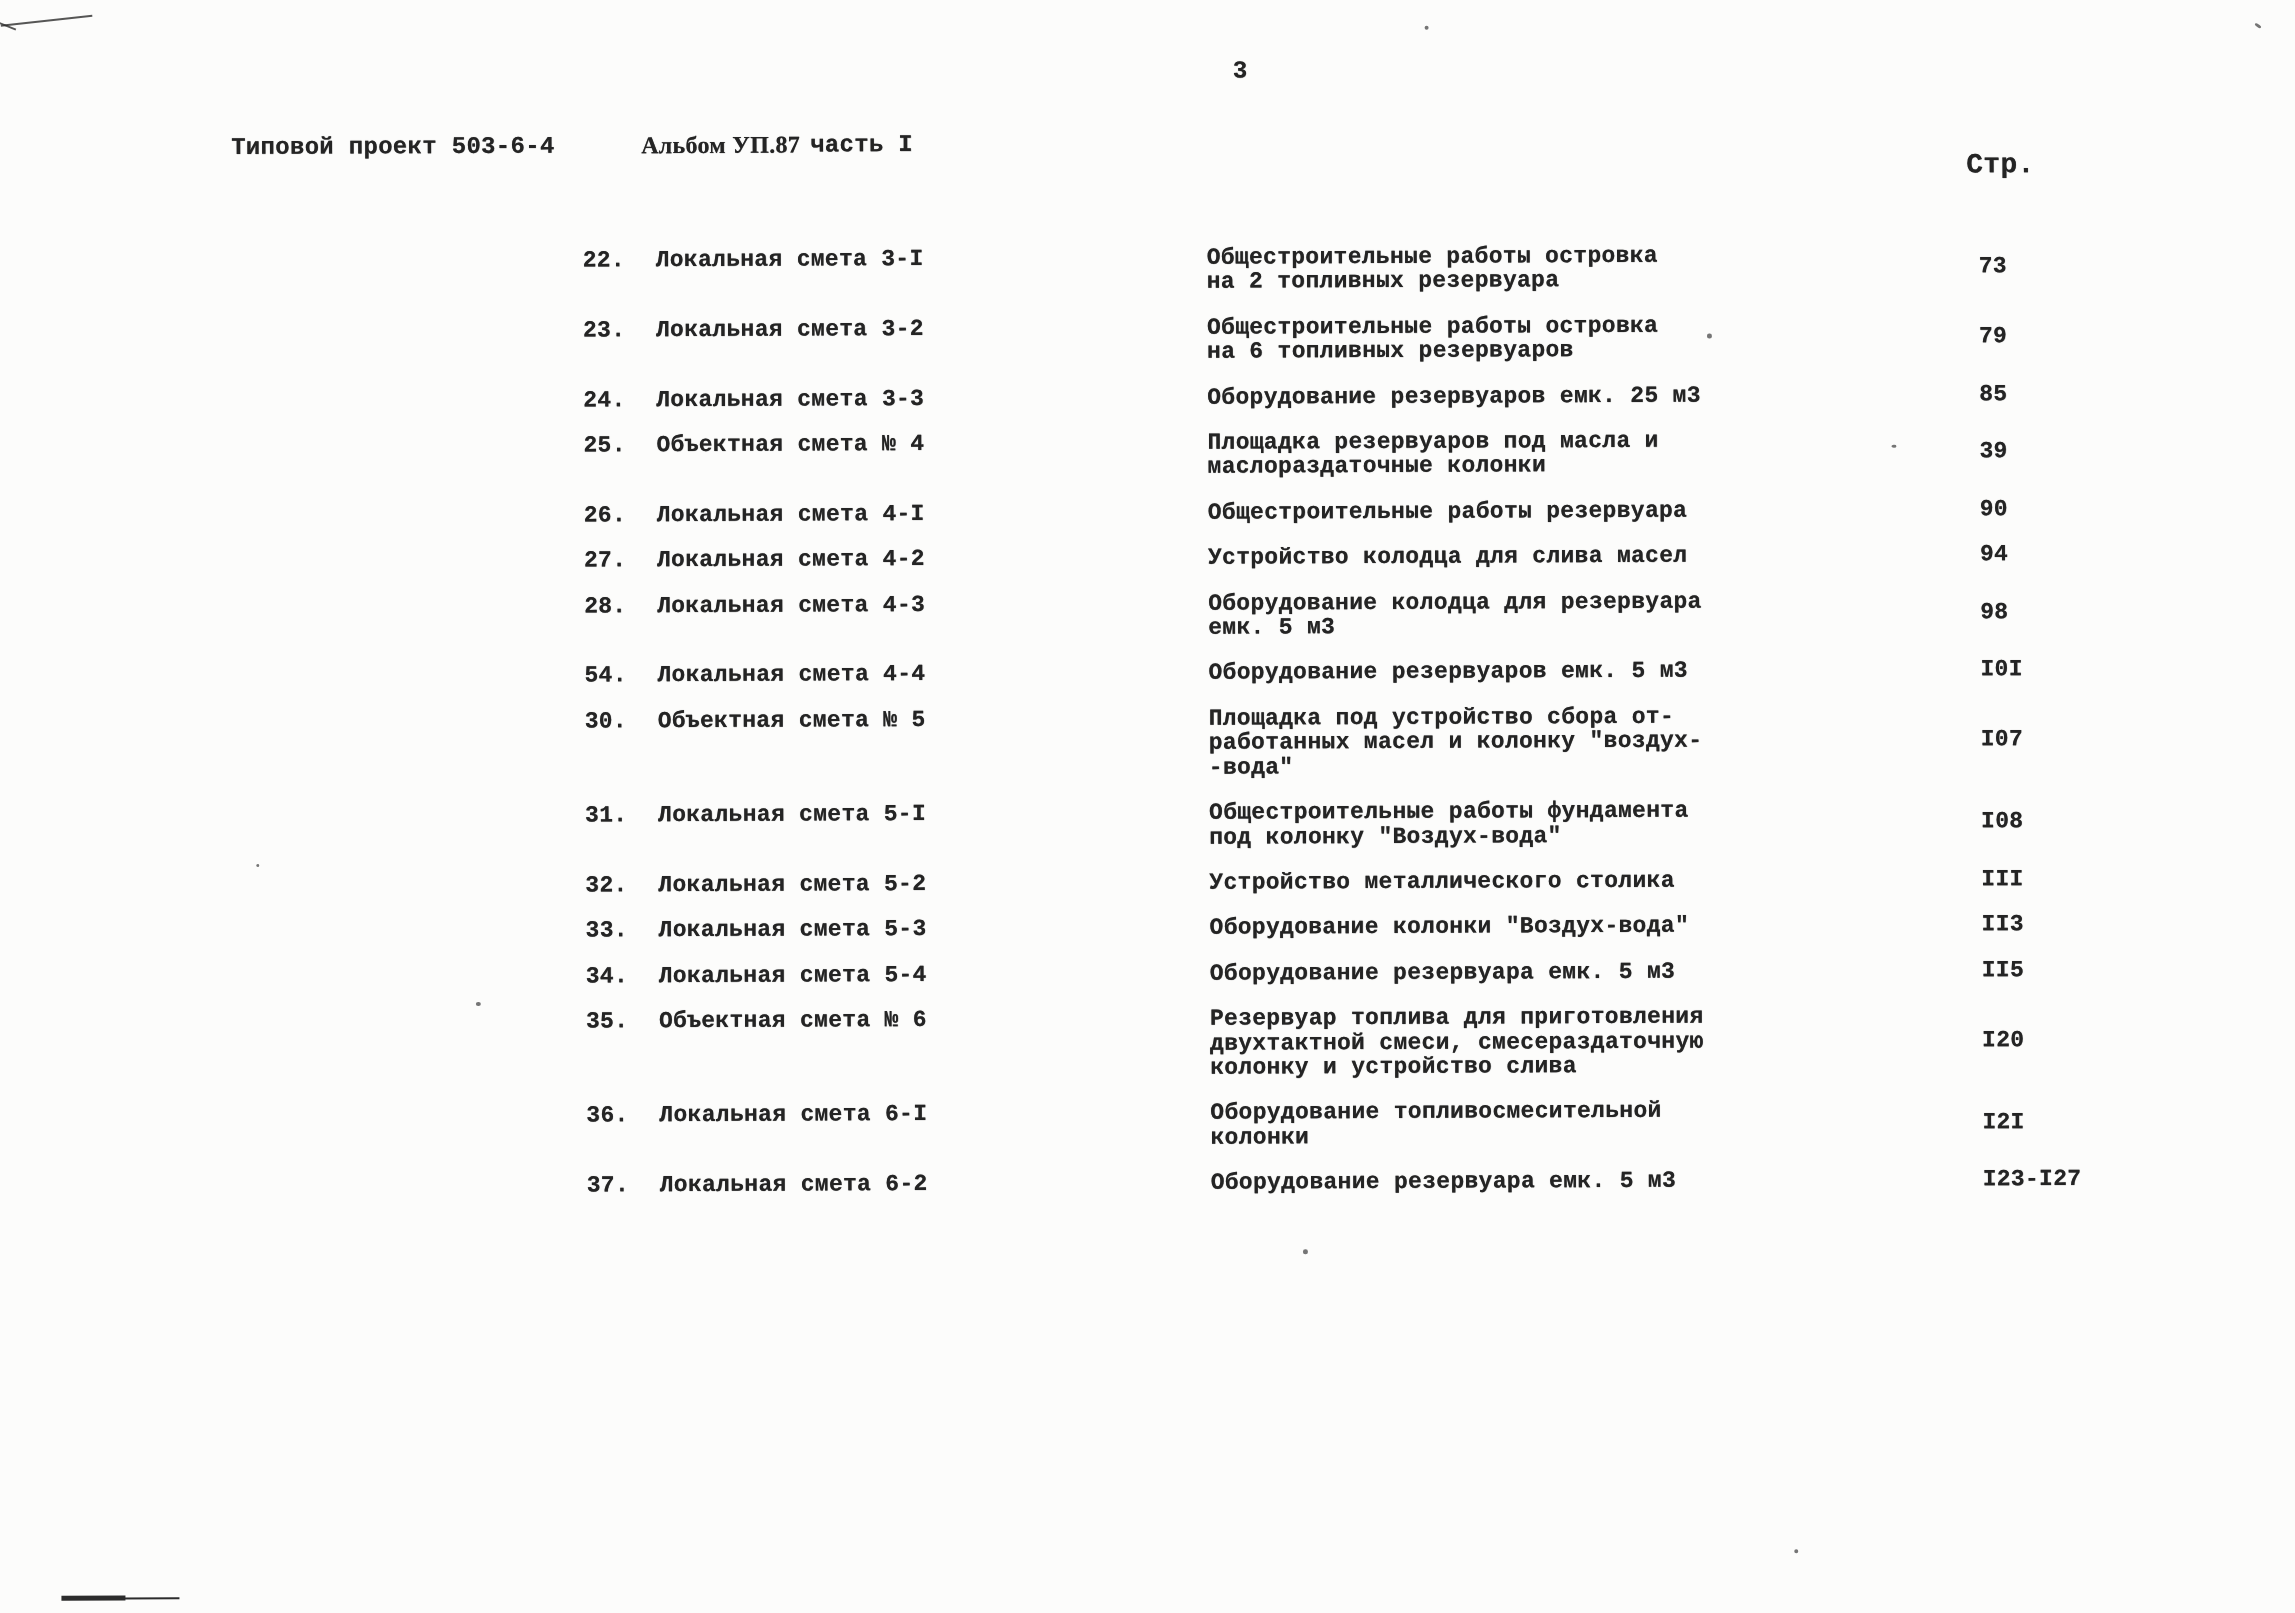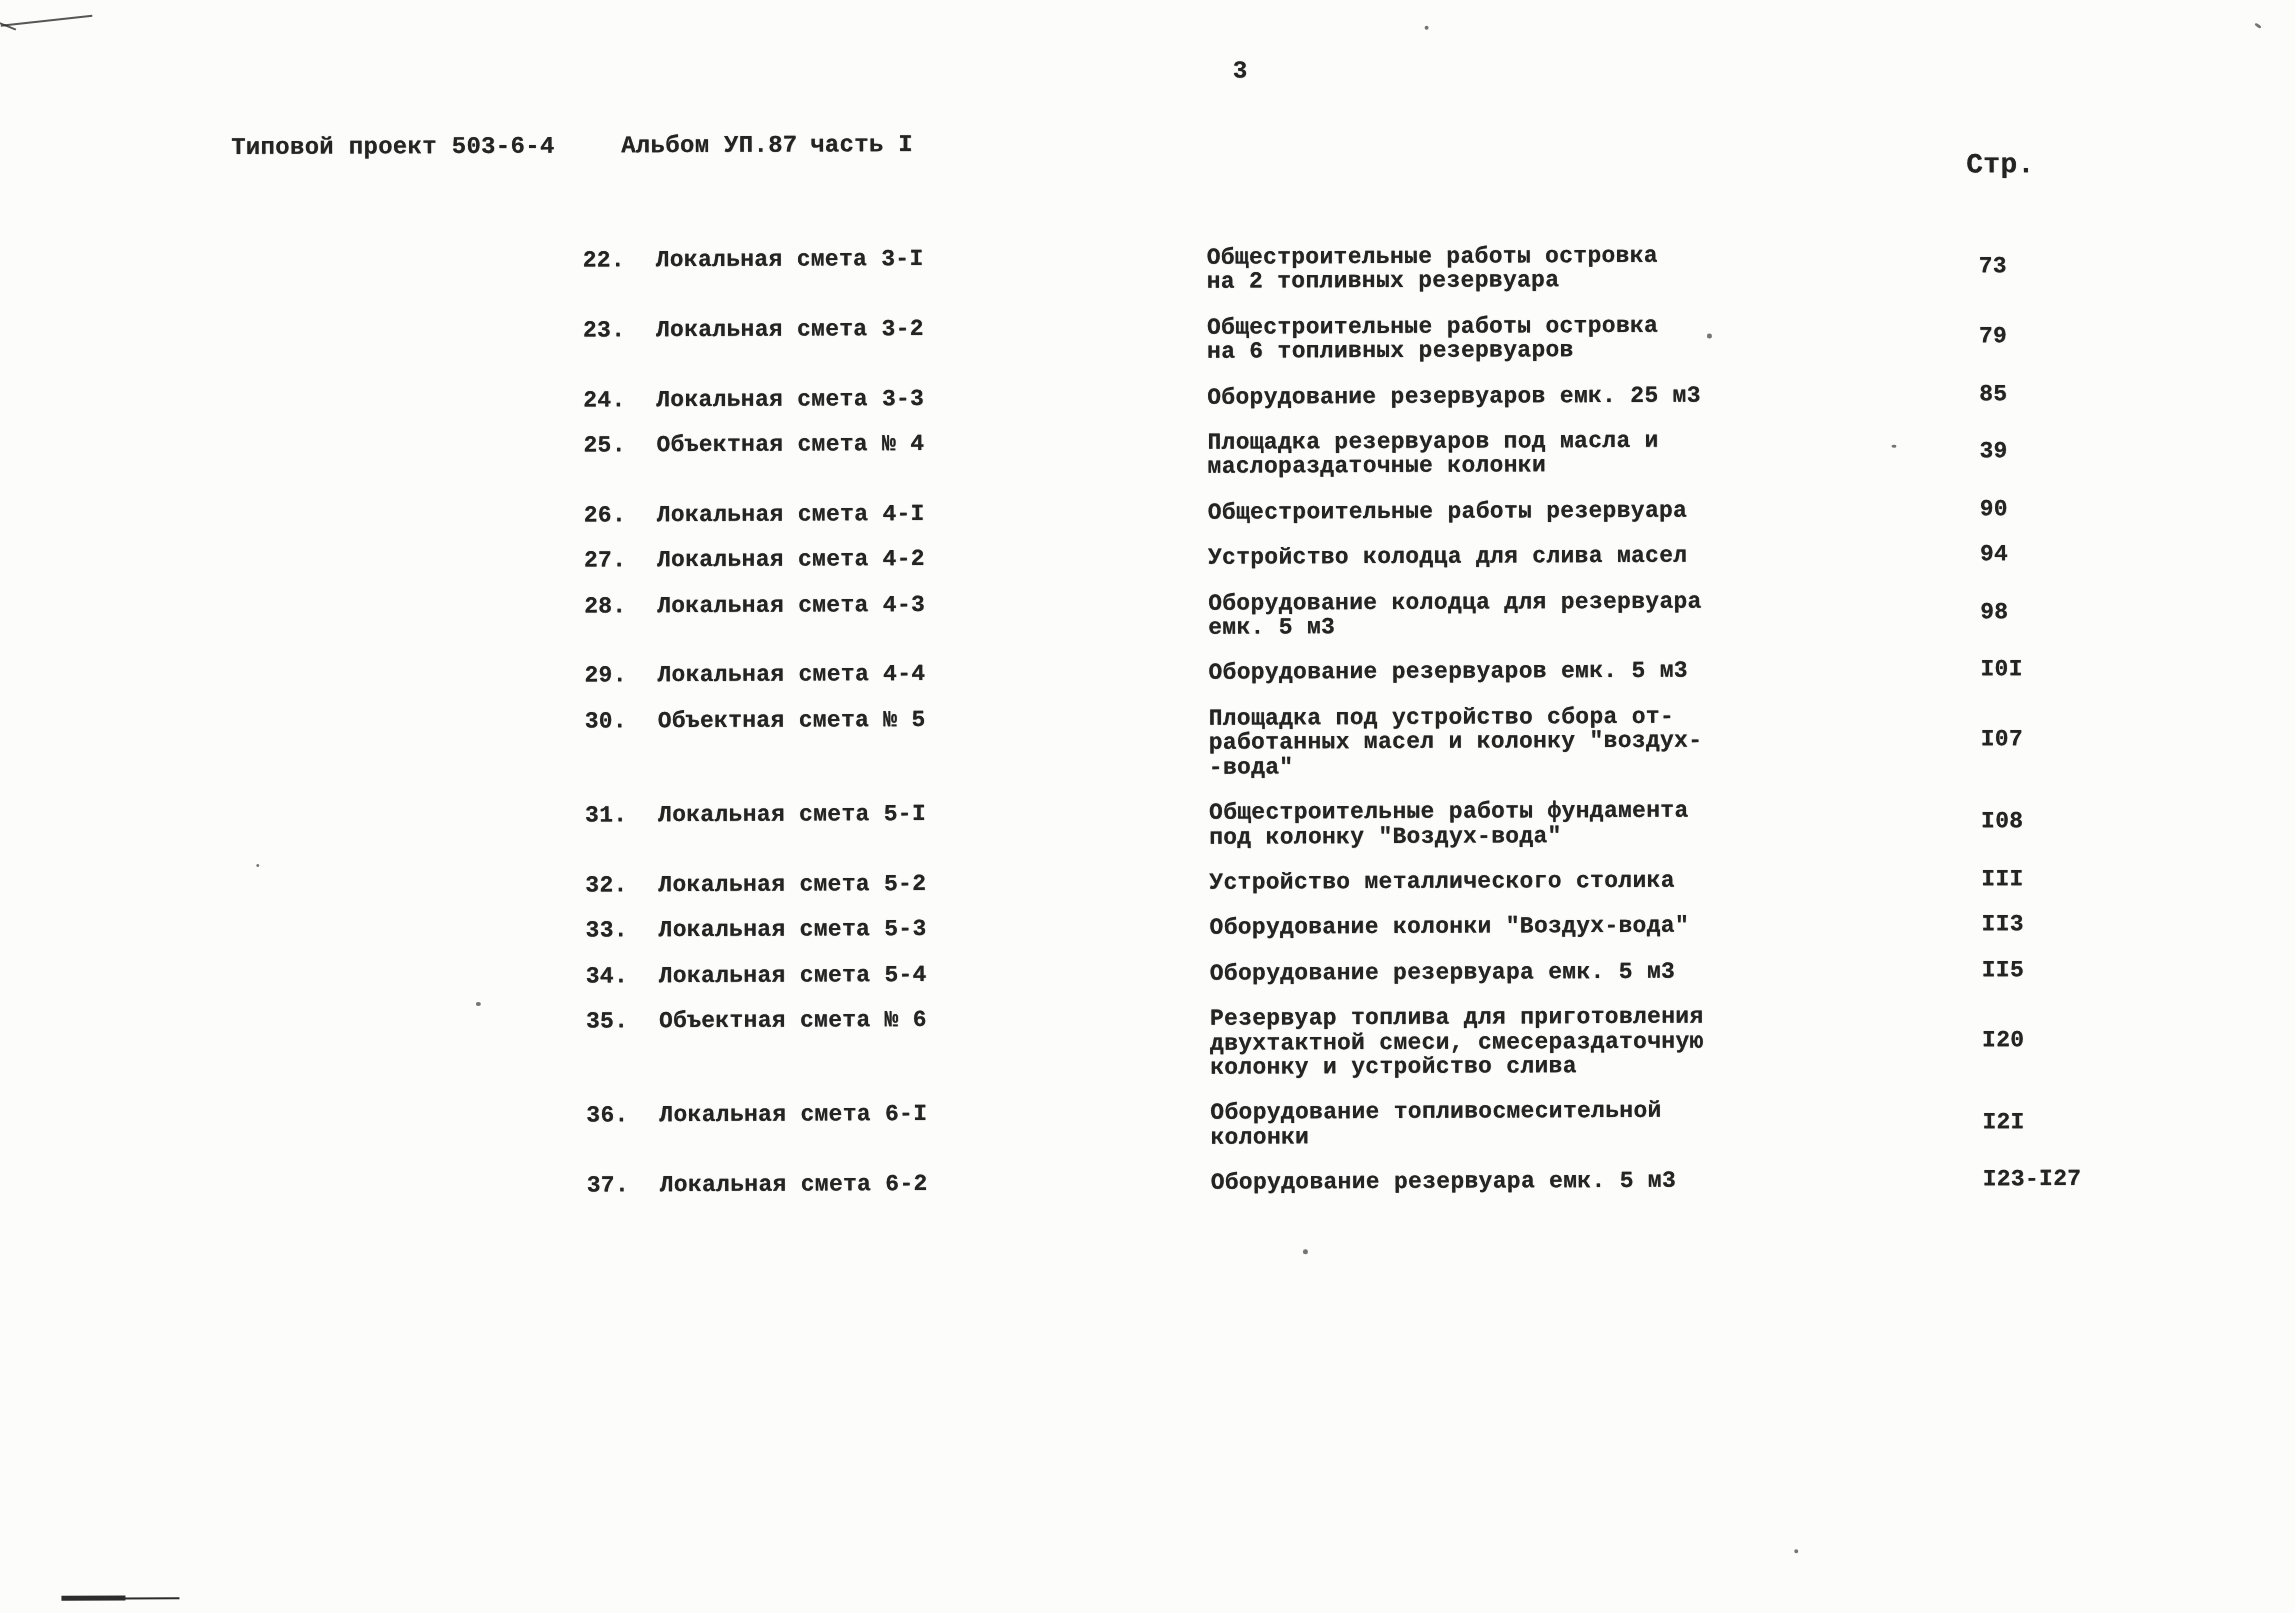--- a/index.html
+++ b/index.html
@@ -32,21 +32,21 @@
   .header-line {
     position: absolute;
     top: 130px;
     left: 0;
     width: 100%;
     height: 33px;
     font-size: 24px;
     white-space: nowrap;
   }
   .header-project { position: absolute; left: 234px; }
-  .header-album   { position: absolute; left: 624px; }
+  .header-album   { position: absolute; left: 644px; font-family: Liberation Serif, serif; }
   .header-part    { position: absolute; left: 813px; }
   .pages-col-header {
     position: absolute;
     left: 1969px;
     top: 153px;
     font-size: 28px;
   }
   .toc {
     position: absolute;
     left: 0;
@@ -146,21 +146,21 @@
 
       <div class="row">
         <span class="c-num typed">28.</span>
         <span class="c-item typed">Локальная смета 4-3</span>
         <span class="c-desc typed">Оборудование колодца для резервуара
 емк. 5 м3</span>
         <span class="c-page typed">98</span>
       </div>
 
       <div class="row">
-        <span class="c-num typed">29.</span>
+        <span class="c-num typed">54.</span>
         <span class="c-item typed">Локальная смета 4-4</span>
         <span class="c-desc typed">Оборудование резервуаров емк. 5 м3</span>
         <span class="c-page typed">I0I</span>
       </div>
 
       <div class="row">
         <span class="c-num typed">30.</span>
         <span class="c-item typed">Объектная смета № 5</span>
         <span class="c-desc typed">Площадка под устройство сбора от-
 работанных масел и колонку "воздух-

